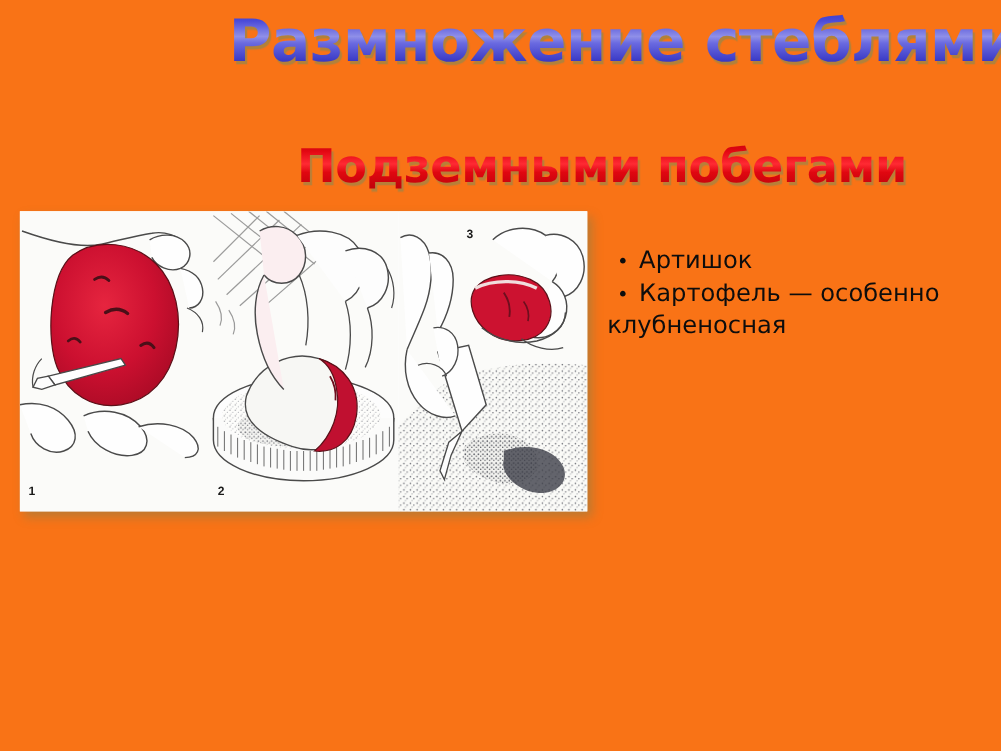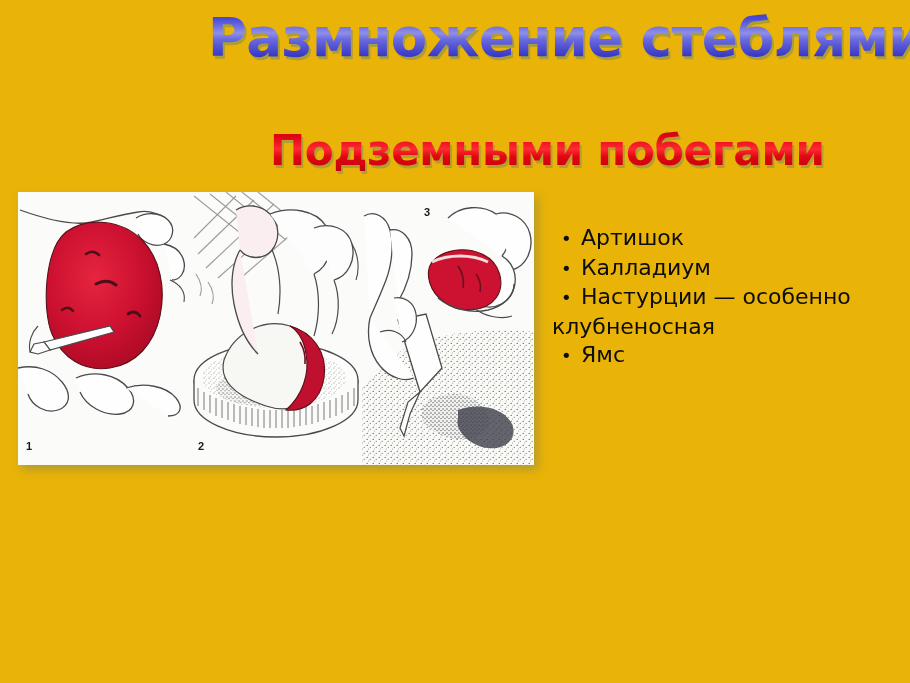--- a/index.html
+++ b/index.html
@@ -144,39 +144,33 @@
   .panel-num {
     font-family: "Liberation Sans", sans-serif;
     font-size: 11px;
     font-weight: bold;
     fill: #1a1a1a;
   }
 </style>
 </head>
 <body style="background: rgb(211, 223, 164);">
 
-<div id="slide" style="background: #eab308; text-decoration: underline;">
+<div id="slide" style="background: #f97316; text-decoration: underline;">
 
   <div class="title-main">Размножение стеблями</div>
 
   <div class="title-sub">Подземными побегами</div>
 
 
   <div class="bullets">
     <div class="bullet-row">
       <span class="bullet-dot">•</span><span class="bullet-text">Артишок</span>
     </div>
     <div class="bullet-row">
-      <span class="bullet-dot">•</span><span class="bullet-text">Калладиум</span>
-    </div>
-    <div class="bullet-row">
-      <span class="bullet-dot">•</span><span class="bullet-text">Настурции — особенно клубненосная</span>
-    </div>
-    <div class="bullet-row">
-      <span class="bullet-dot">•</span><span class="bullet-text">Ямс</span>
+      <span class="bullet-dot">•</span><span class="bullet-text">Картофель — особенно клубненосная</span>
     </div>
   </div>
 
   <div class="illus-wrap">
     <svg class="illus-svg" viewBox="0 0 516 273" xmlns="http://www.w3.org/2000/svg">
       <defs>
         <radialGradient id="tuberGrad" cx="42%" cy="38%" r="72%">
           <stop offset="0%" stop-color="#e6253f"></stop>
           <stop offset="55%" stop-color="#cc1030"></stop>
           <stop offset="100%" stop-color="#a50a24"></stop>

